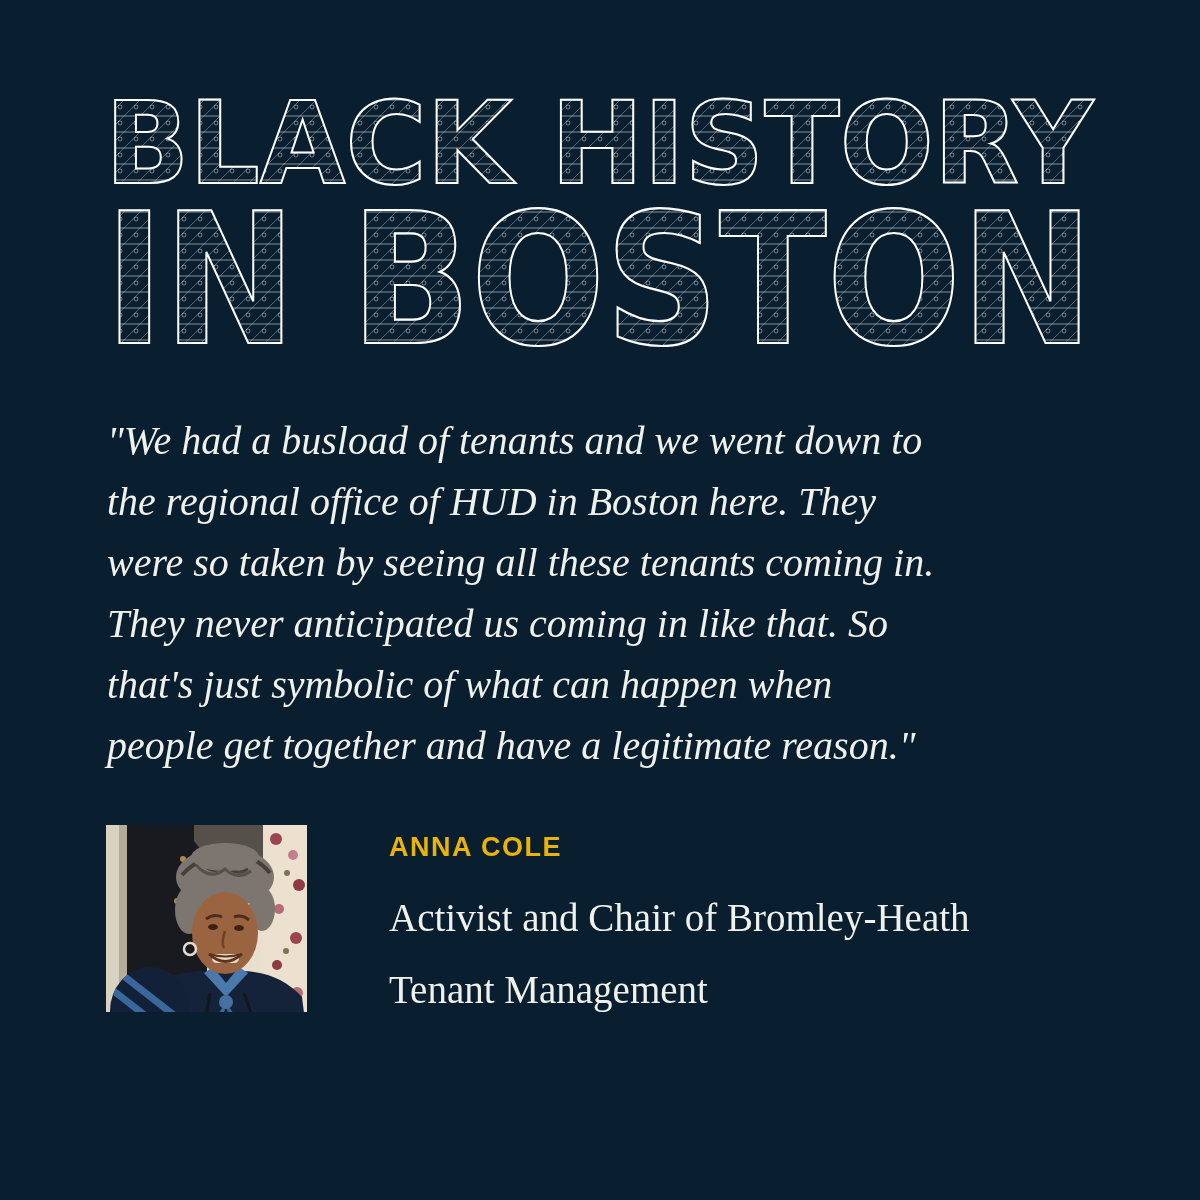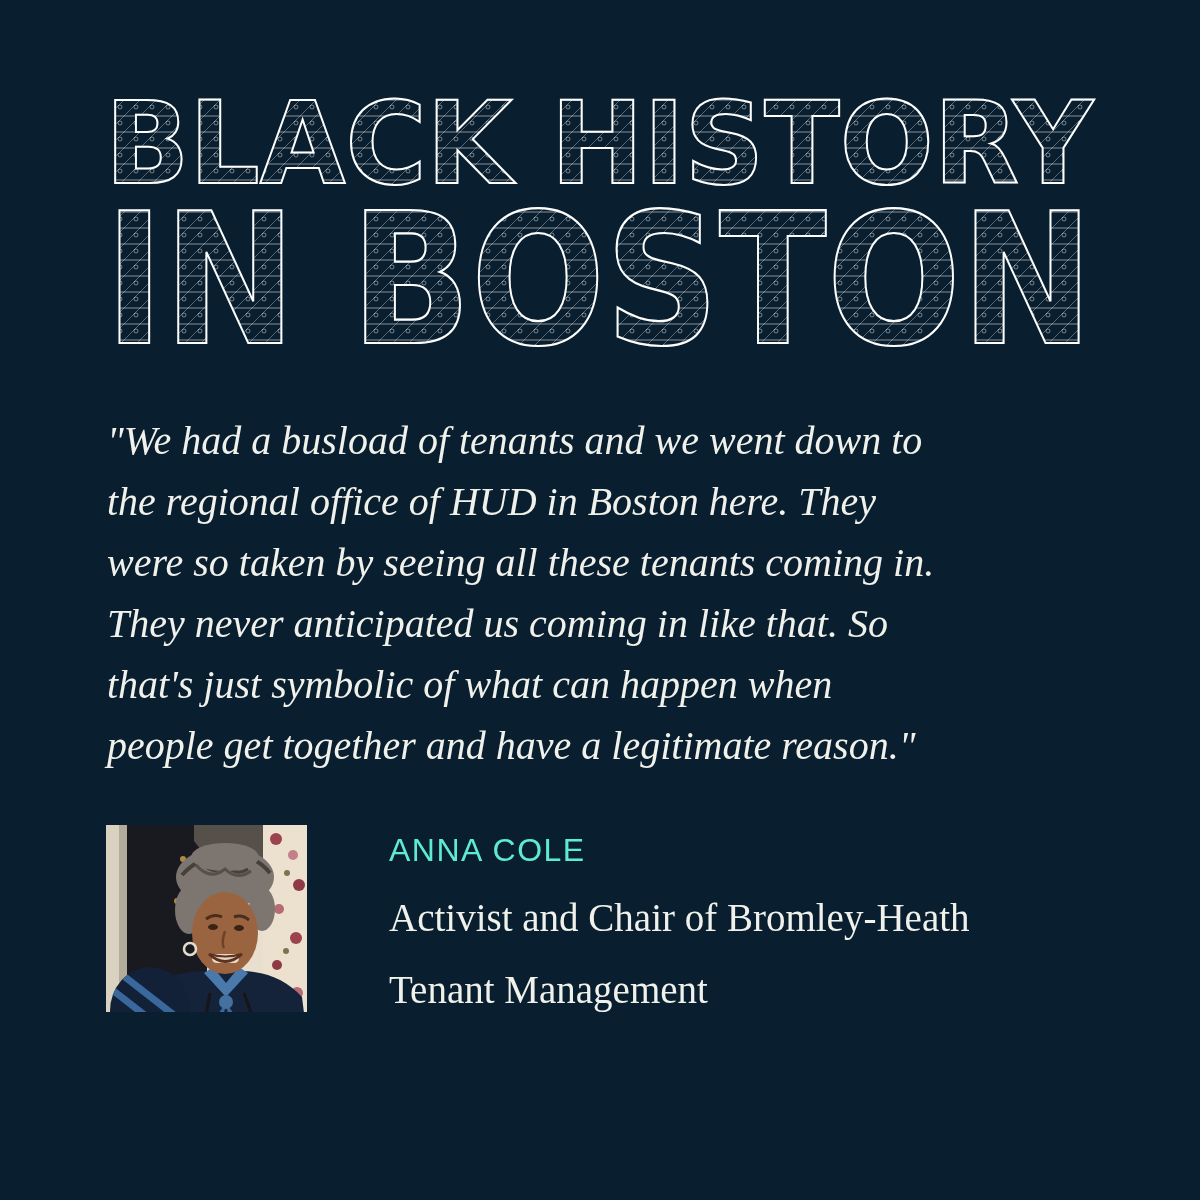--- a/index.html
+++ b/index.html
@@ -15,21 +15,21 @@
   .quote{
     position:absolute;left:107px;top:410px;width:1020px;
     font-family:"Liberation Serif",serif;font-style:italic;
     font-size:40px;line-height:61px;color:#f1f1ec;white-space:pre-line;
   }
   .photo{
     position:absolute;left:106px;top:825px;width:201px;height:212px;display:block;
   }
   .person-name{
     position:absolute;left:389px;top:832px;
-    font-size:32px;font-weight:400;letter-spacing:1.5px;color:#5eead4;
+    font-size:27px;font-weight:700;letter-spacing:1.5px;color:#eab308;
   }
   .person-role{
     position:absolute;left:389px;top:882px;width:680px;
     font-family:"Liberation Serif",serif;font-size:39px;line-height:72px;
     color:#f1f1ec;white-space:pre-line;
   }
   .logo{
     position:absolute;left:108px;top:1108px;
     display:flex;align-items:baseline;gap:9px;color:#ffffff;
   }

